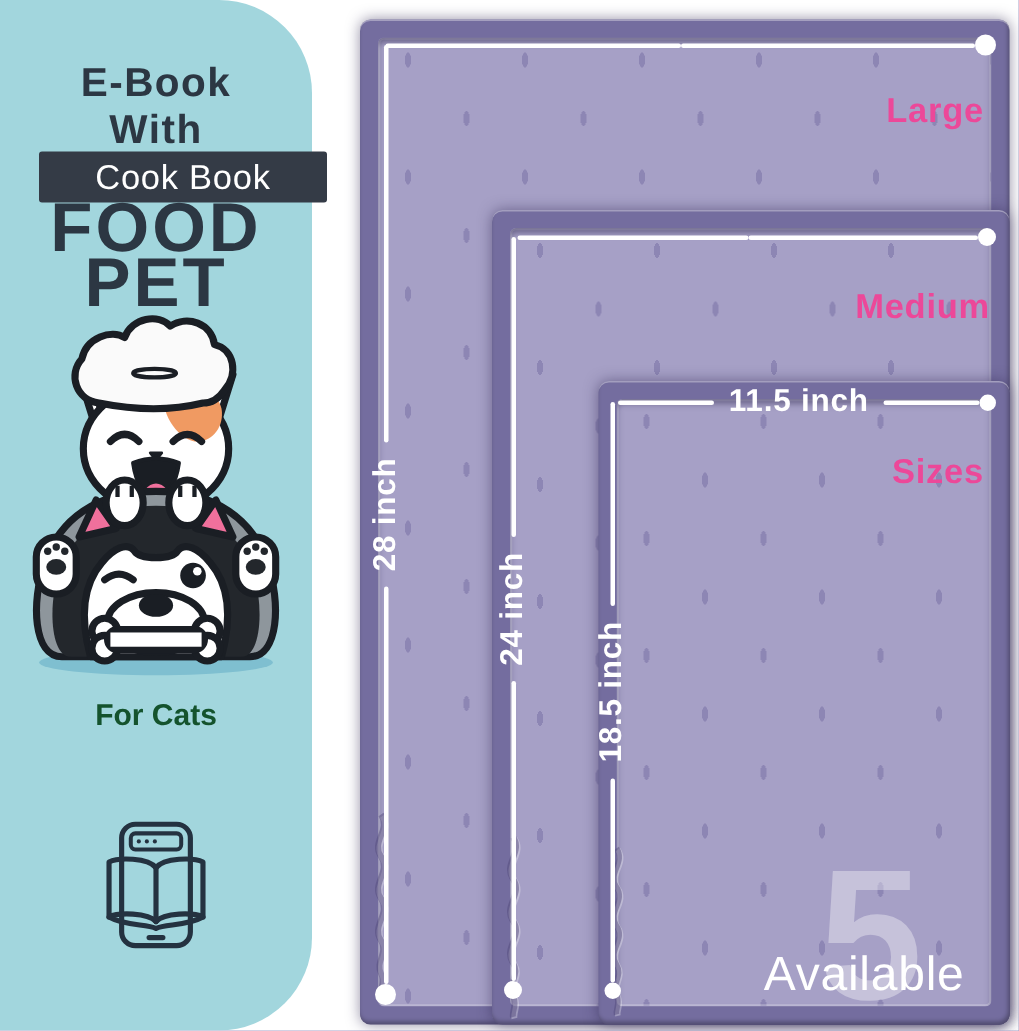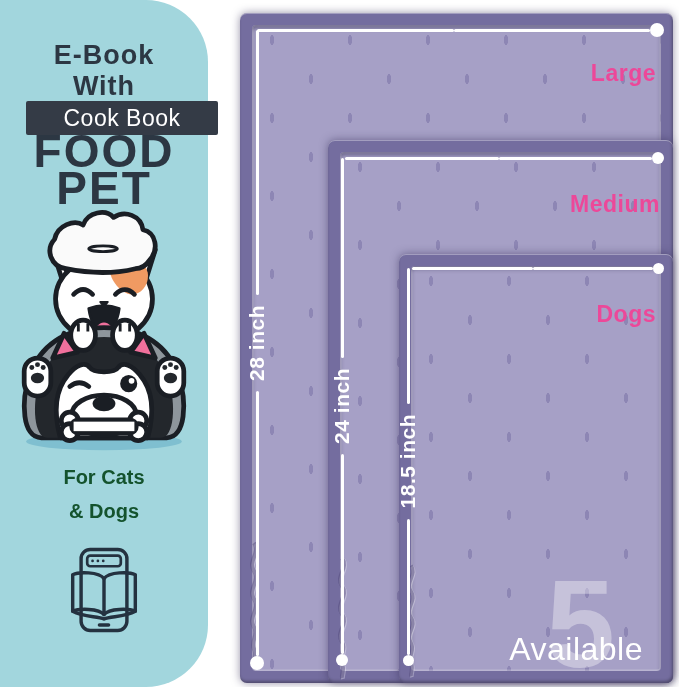--- a/index.html
+++ b/index.html
@@ -157,21 +157,20 @@
       <g stroke="#1a1e24" stroke-width="5">
         <ellipse cx="78" cy="136" rx="13" ry="16" fill="#ffffff"></ellipse>
         <ellipse cx="122" cy="136" rx="13" ry="16" fill="#ffffff"></ellipse>
         <path d="M73 124 L73 132 M83 124 L83 132 M117 124 L117 132 M127 124 L127 132" stroke-width="3" fill="none"></path>
       </g>
     </svg>
   </div>
 
   <div class="audience">
     <div>For Cats</div>
-    <div>&amp; Dogs</div>
   </div>
 
   <div class="ebook-icon">
     <svg width="84" height="94" viewBox="0 0 110 122" fill="none" stroke="#243240" stroke-width="4.5" stroke-linecap="round" stroke-linejoin="round">
       <rect x="25" y="4" width="60" height="106" rx="12"></rect>
       <rect x="33" y="12" width="44" height="14" rx="4" stroke-width="3.5"></rect>
       <g fill="#243240" stroke="none">
         <circle cx="40" cy="19" r="1.8"></circle>
           <circle cx="47" cy="19" r="1.8"></circle>
           <circle cx="54" cy="19" r="1.8"></circle>
@@ -212,20 +211,21 @@
   <div class="seg"></div>
   <div class="dot dot-l"></div>
 </div>
 <div class="hdim" id="dim-w-medium">
   <div class="seg"></div>
   <div class="seg"></div>
   <div class="dot dot-m"></div>
 </div>
 <div class="hdim" id="dim-w-small">
   <div class="seg"></div>
+  <div class="lbl">11.5 inch</div>
   <div class="seg"></div>
   <div class="dot dot-s"></div>
 </div>
 
 <div class="vdim" id="dim-h-large">
   <div class="seg"></div>
   <div class="lbl">28 inch</div>
   <div class="seg"></div>
   <div class="dot dot-l"></div>
 </div>
@@ -237,18 +237,18 @@
 </div>
 <div class="vdim" id="dim-h-small">
   <div class="seg"></div>
   <div class="lbl">18.5 inch</div>
   <div class="seg"></div>
   <div class="dot dot-s"></div>
 </div>
 
 <div class="size-label" id="label-large">Large</div>
 <div class="size-label" id="label-medium">Medium</div>
-<div class="size-label" id="label-small">Dogs</div>
+<div class="size-label" id="label-small">Sizes</div>
 
 <div class="wm-number">5</div>
 <div class="wm-text">
   <div>Available</div>
 </div>
 
 </body></html>

